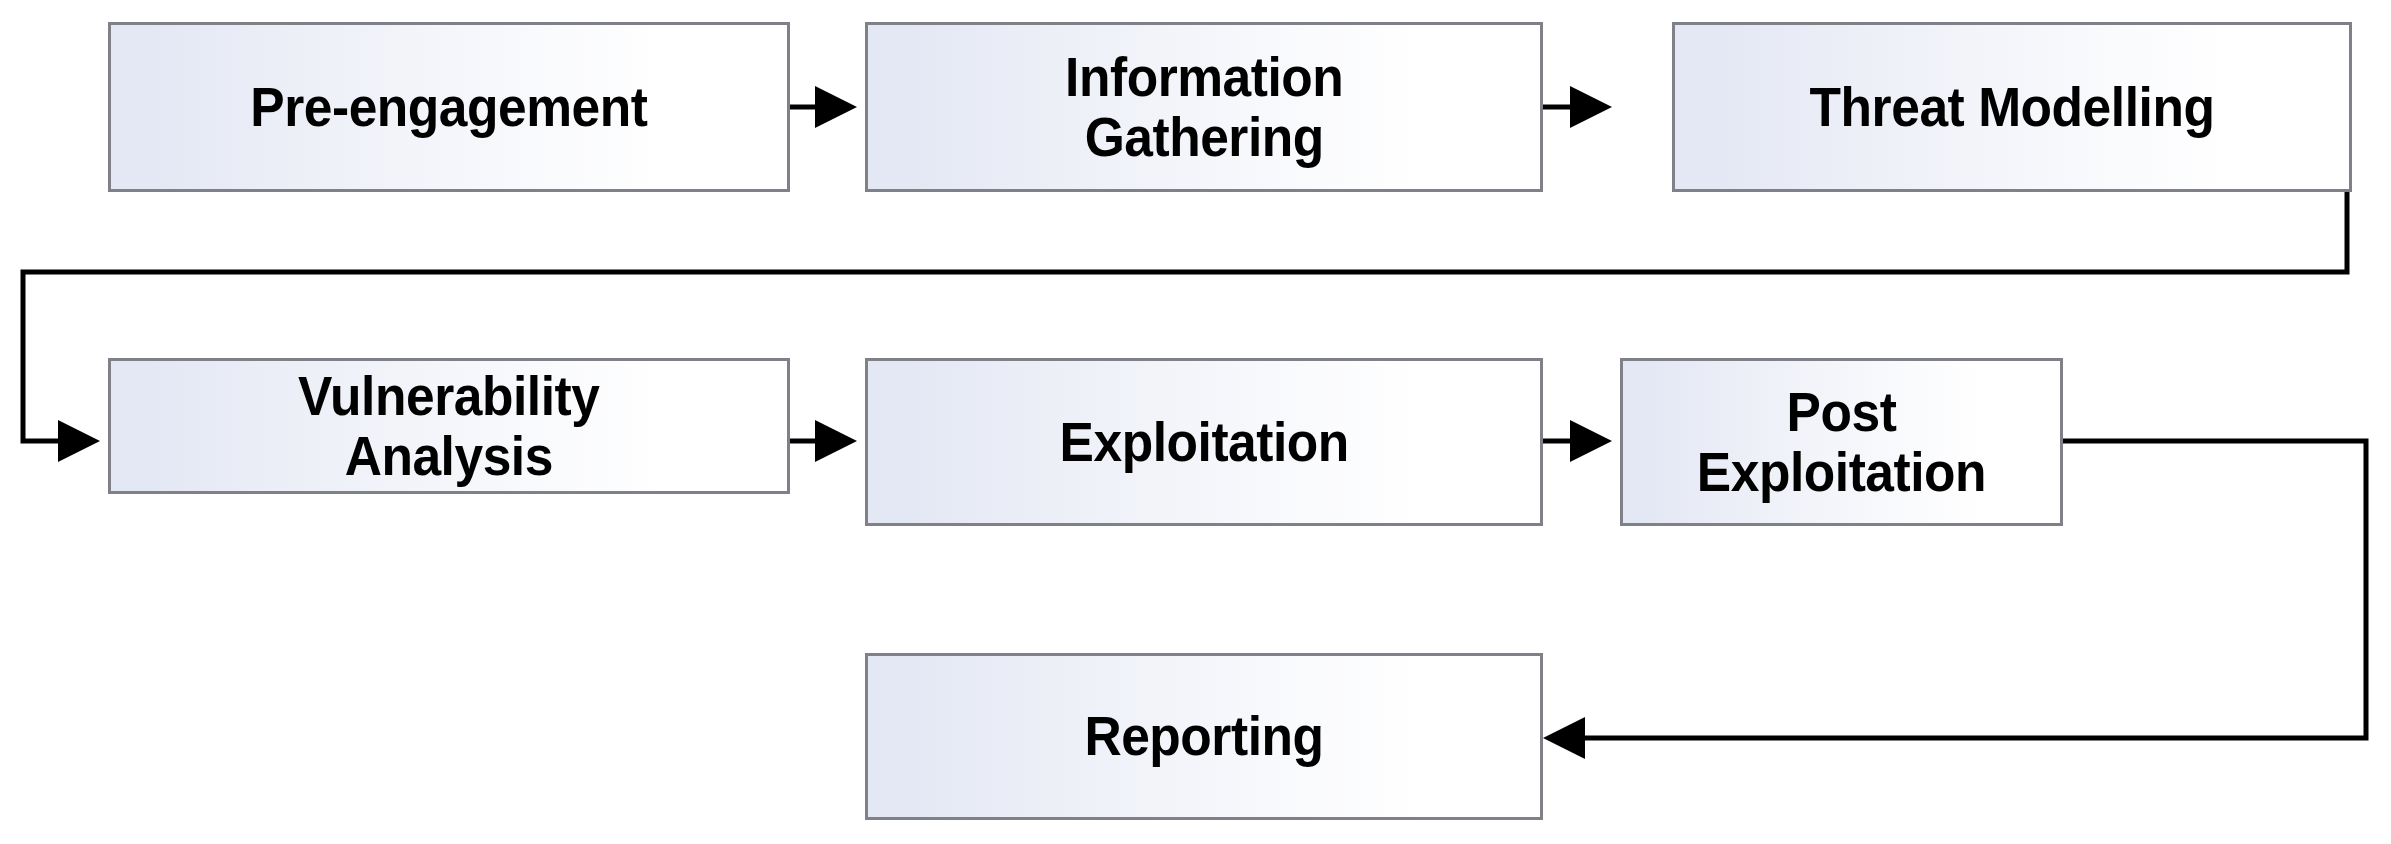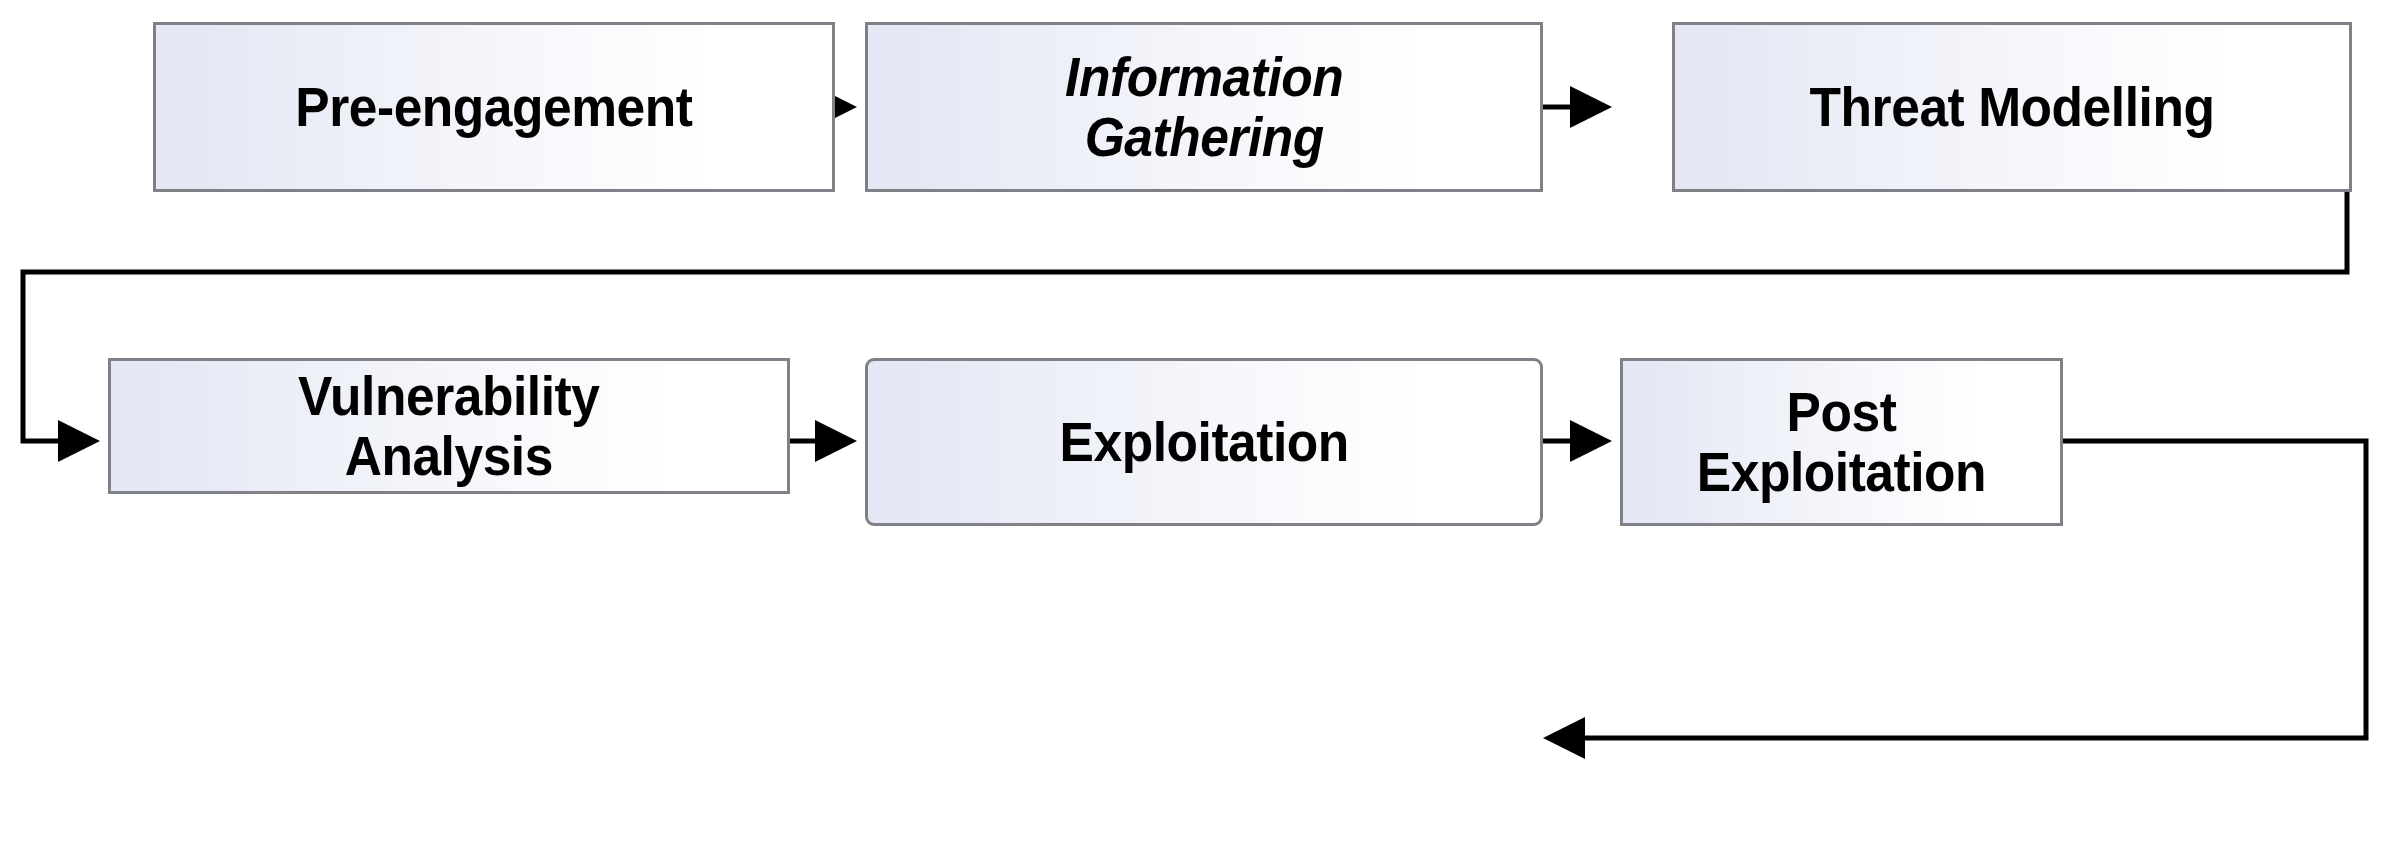--- a/index.html
+++ b/index.html
@@ -87,40 +87,43 @@
     <g>
       <path d="M 1543 441 L 1592 441" style="stroke: rgb(0, 0, 0);"></path>
       <polygon points="1612,441 1570,420 1570,462" style="fill: rgb(0, 0, 0);"></polygon>
     </g>
     <g>
       <path d="M 2063 441 L 2366 441 L 2366 738 L 1571 738" style="stroke: rgb(0, 0, 0);"></path>
       <polygon points="1543,738 1585,717 1585,759" style="fill: rgb(0, 0, 0);"></polygon>
     </g>
   </svg>
 
-  <div class="node" style="left: 108px; top: 22px; width: 682px; height: 170px; border-color: rgb(128, 128, 136); background-image: linear-gradient(to right, rgb(228, 232, 244) 0%, rgb(228, 232, 244) 6%, rgb(238, 240, 248) 30%, rgb(248, 249, 252) 60%, rgb(255, 255, 255) 82%, rgb(255, 255, 255) 100%); margin-left: 45px;">
+  <div class="node" style="left: 108px; top: 22px; width: 682px; height: 170px; border-color: rgb(128, 128, 136); background-image: linear-gradient(to right, rgb(228, 232, 244) 0%, rgb(228, 232, 244) 6%, rgb(238, 240, 248) 30%, rgb(248, 249, 252) 60%, rgb(255, 255, 255) 82%, rgb(255, 255, 255) 100%);">
     <span class="node-label" style="color: rgb(0, 0, 0);">Pre-engagement</span>
   </div>
 
-  <div class="node" style="left: 865px; top: 22px; width: 678px; height: 170px; border-color: rgb(128, 128, 136); background-image: linear-gradient(to right, rgb(228, 232, 244) 0%, rgb(228, 232, 244) 6%, rgb(238, 240, 248) 30%, rgb(248, 249, 252) 60%, rgb(255, 255, 255) 82%, rgb(255, 255, 255) 100%); font-style: italic;">
+  <div class="node" style="left: 865px; top: 22px; width: 678px; height: 170px; border-color: rgb(128, 128, 136); background-image: linear-gradient(to right, rgb(228, 232, 244) 0%, rgb(228, 232, 244) 6%, rgb(238, 240, 248) 30%, rgb(248, 249, 252) 60%, rgb(255, 255, 255) 82%, rgb(255, 255, 255) 100%);">
     <span class="node-label" style="color: rgb(0, 0, 0);">Information
 Gathering</span>
   </div>
 
   <div class="node" style="left: 1672px; top: 22px; width: 680px; height: 170px; border-color: rgb(128, 128, 136); background-image: linear-gradient(to right, rgb(228, 232, 244) 0%, rgb(228, 232, 244) 6%, rgb(238, 240, 248) 30%, rgb(248, 249, 252) 60%, rgb(255, 255, 255) 82%, rgb(255, 255, 255) 100%);">
     <span class="node-label" style="color: rgb(0, 0, 0);">Threat Modelling</span>
   </div>
 
   <div class="node" style="left: 108px; top: 358px; width: 682px; height: 136px; border-color: rgb(128, 128, 136); background-image: linear-gradient(to right, rgb(228, 232, 244) 0%, rgb(228, 232, 244) 6%, rgb(238, 240, 248) 30%, rgb(248, 249, 252) 60%, rgb(255, 255, 255) 82%, rgb(255, 255, 255) 100%);">
     <span class="node-label" style="color: rgb(0, 0, 0);">Vulnerability
 Analysis</span>
   </div>
 
-  <div class="node" style="left: 865px; top: 358px; width: 678px; height: 168px; border-color: rgb(128, 128, 136); background-image: linear-gradient(to right, rgb(228, 232, 244) 0%, rgb(228, 232, 244) 6%, rgb(238, 240, 248) 30%, rgb(248, 249, 252) 60%, rgb(255, 255, 255) 82%, rgb(255, 255, 255) 100%); border-radius: 9px;">
+  <div class="node" style="left: 865px; top: 358px; width: 678px; height: 168px; border-color: rgb(128, 128, 136); background-image: linear-gradient(to right, rgb(228, 232, 244) 0%, rgb(228, 232, 244) 6%, rgb(238, 240, 248) 30%, rgb(248, 249, 252) 60%, rgb(255, 255, 255) 82%, rgb(255, 255, 255) 100%);">
     <span class="node-label" style="color: rgb(0, 0, 0);">Exploitation</span>
   </div>
 
   <div class="node" style="left: 1620px; top: 358px; width: 443px; height: 168px; border-color: rgb(128, 128, 136); background-image: linear-gradient(to right, rgb(228, 232, 244) 0%, rgb(228, 232, 244) 6%, rgb(238, 240, 248) 30%, rgb(248, 249, 252) 60%, rgb(255, 255, 255) 82%, rgb(255, 255, 255) 100%);">
     <span class="node-label" style="color: rgb(0, 0, 0);">Post Exploitation</span>
   </div>
 
+  <div class="node" style="left: 865px; top: 653px; width: 678px; height: 167px; border-color: rgb(128, 128, 136); background-image: linear-gradient(to right, rgb(228, 232, 244) 0%, rgb(228, 232, 244) 6%, rgb(238, 240, 248) 30%, rgb(248, 249, 252) 60%, rgb(255, 255, 255) 82%, rgb(255, 255, 255) 100%);">
+    <span class="node-label" style="color: rgb(0, 0, 0);">Reporting</span>
+  </div>
 
 </div>
 
 </body></html>

